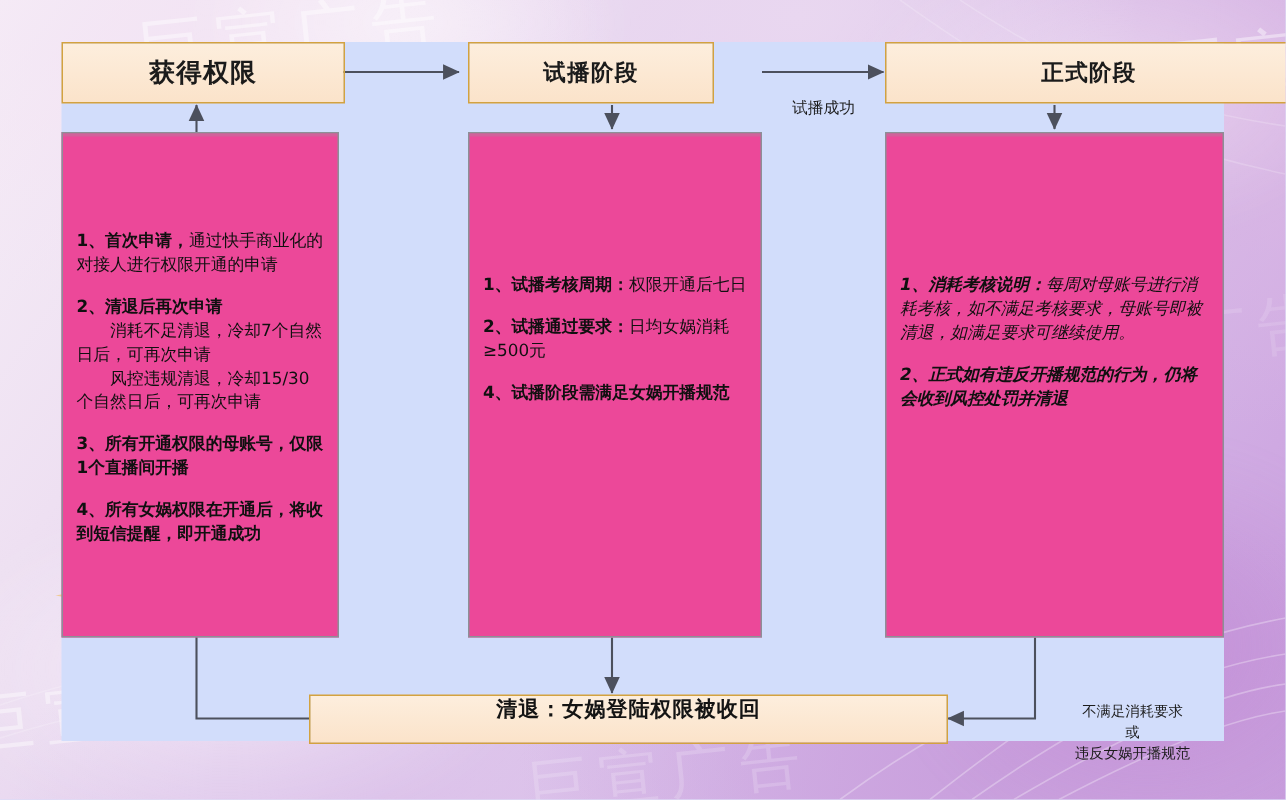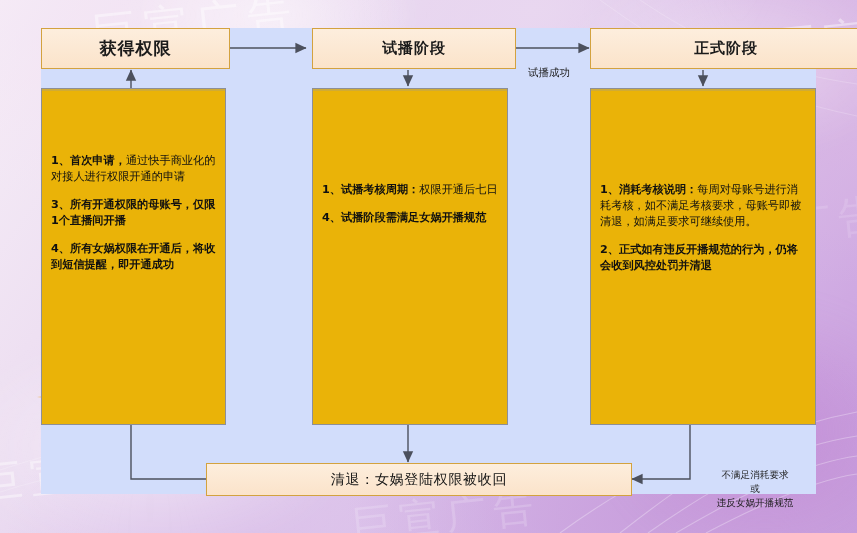--- a/index.html
+++ b/index.html
@@ -47,41 +47,41 @@
     position:absolute;box-sizing:border-box;
     background:linear-gradient(180deg,#fdeedd 0%,#fbe3ca 100%);
     border:1px solid #d3a23f;
     display:flex;align-items:center;justify-content:center;
     font-weight:bold;color:#1b1b1b;
   }
 
   
   .detail-box{
     position:absolute;box-sizing:border-box;
-    background:#eab308;
+    background:#ec4899;
     border:1px solid #8d8f97;
     box-shadow:inset 0 2px 0 rgba(150,152,162,.30);
   }
   .detail-inner{
     position:absolute;left:0;right:0;
     padding:0 9px;box-sizing:border-box;
     color:#101010;
   }
   .detail-inner p{margin:0 0 12px 0;line-height:1.42;}
   .detail-inner p:last-child{margin-bottom:0;}
   .detail-inner b{font-weight:bold;}
   .ind{display:block;text-indent:2em;}
 
   
   .bottom-bar{
     position:absolute;box-sizing:border-box;
     background:linear-gradient(180deg,#fdeedd 0%,#fbe3ca 100%);
     border:1px solid #d3a23f;
-    display:flex;align-items:center;justify-content:center;
-    font-weight:normal;color:#141414;
+    display:flex;justify-content:center;
+    font-weight:bold;color:#141414;
   }
 
   
   .edge-label{
     position:absolute;color:#1c1c1c;white-space:pre-line;
     text-align:center;line-height:1.45;pointer-events:none;margin-top:40px;
   }
 
   svg.wires{position:absolute;left:0;top:0;width:857px;height:533px;overflow:visible;}
 
@@ -150,43 +150,45 @@
 
       <path d="M408,425 L408,462" marker-end="url(#ah)"></path>
 
       <path d="M690,425 L690,479 L632,479" marker-end="url(#ah)"></path>
     </g>
   </svg>
 
   <div class="stage-box" style="left:41px;top:28px;width:189px;height:41px;font-size:17px;letter-spacing:.06em;align-items:center;">
     <span>获得权限</span>
   </div>
-  <div class="stage-box" style="left:312px;top:28px;width:204px;height:41px;font-size:15px;letter-spacing:.06em;">
+  <div class="stage-box" style="left:312px;top:28px;width:164px;height:41px;font-size:15px;letter-spacing:.06em;">
     <span>试播阶段</span>
   </div>
   <div class="stage-box" style="left:590px;top:28px;width:272px;height:41px;font-size:15px;letter-spacing:.06em;">
     <span>正式阶段</span>
   </div>
 
   <div class="detail-box" style="left:41px;top:88px;width:185px;height:337px;">
     <div class="detail-inner" id="di-acquire" style="top:64px;font-size:11.2px;">
         <p><b>1、首次申请，</b><span>通过快手商业化的对接人进行权限开通的申请</span></p>
+        <p><b>2、清退后再次申请</b><span class="ind">消耗不足清退，冷却7个自然日后，可再次申请</span><span class="ind">风控违规清退，冷却15/30个自然日后，可再次申请</span></p>
         <p><b>3、所有开通权限的母账号，仅限1个直播间开播</b></p>
         <p><b>4、所有女娲权限在开通后，将收到短信提醒，即开通成功</b></p>
       </div>
   </div>
 
   <div class="detail-box" style="left:312px;top:88px;width:196px;height:337px;padding-left:32px;">
     <div class="detail-inner" id="di-trial" style="top:93px;font-size:11.2px;">
         <p><b>1、试播考核周期：</b><span>权限开通后七日</span></p>
+        <p><b>2、试播通过要求：</b><span>日均女娲消耗≥500元</span></p>
         <p><b>4、试播阶段需满足女娲开播规范</b></p>
       </div>
   </div>
 
-  <div class="detail-box" style="left:590px;top:88px;width:226px;height:337px;">
+  <div class="detail-box" style="left:590px;top:88px;width:226px;height:337px;font-style:italic;">
     <div class="detail-inner" id="di-formal" style="top:93px;font-size:11.2px;">
         <p><b>1、消耗考核说明：</b><span>每周对母账号进行消耗考核，如不满足考核要求，母账号即被清退，如满足要求可继续使用。</span></p>
         <p><b>2、正式如有违反开播规范的行为，仍将会收到风控处罚并清退</b></p>
       </div>
   </div>
 
   <div class="edge-label" style="left:513px;top:25px;width:72px;font-size:10.5px;">试播成功</div>
   <div class="edge-label" style="left:412px;top:430px;width:80px;text-align:left;font-size:13px;">试播失败</div>
   <div class="edge-label" style="left:694px;top:428px;width:122px;font-size:9.6px;">不满足消耗要求
 或

